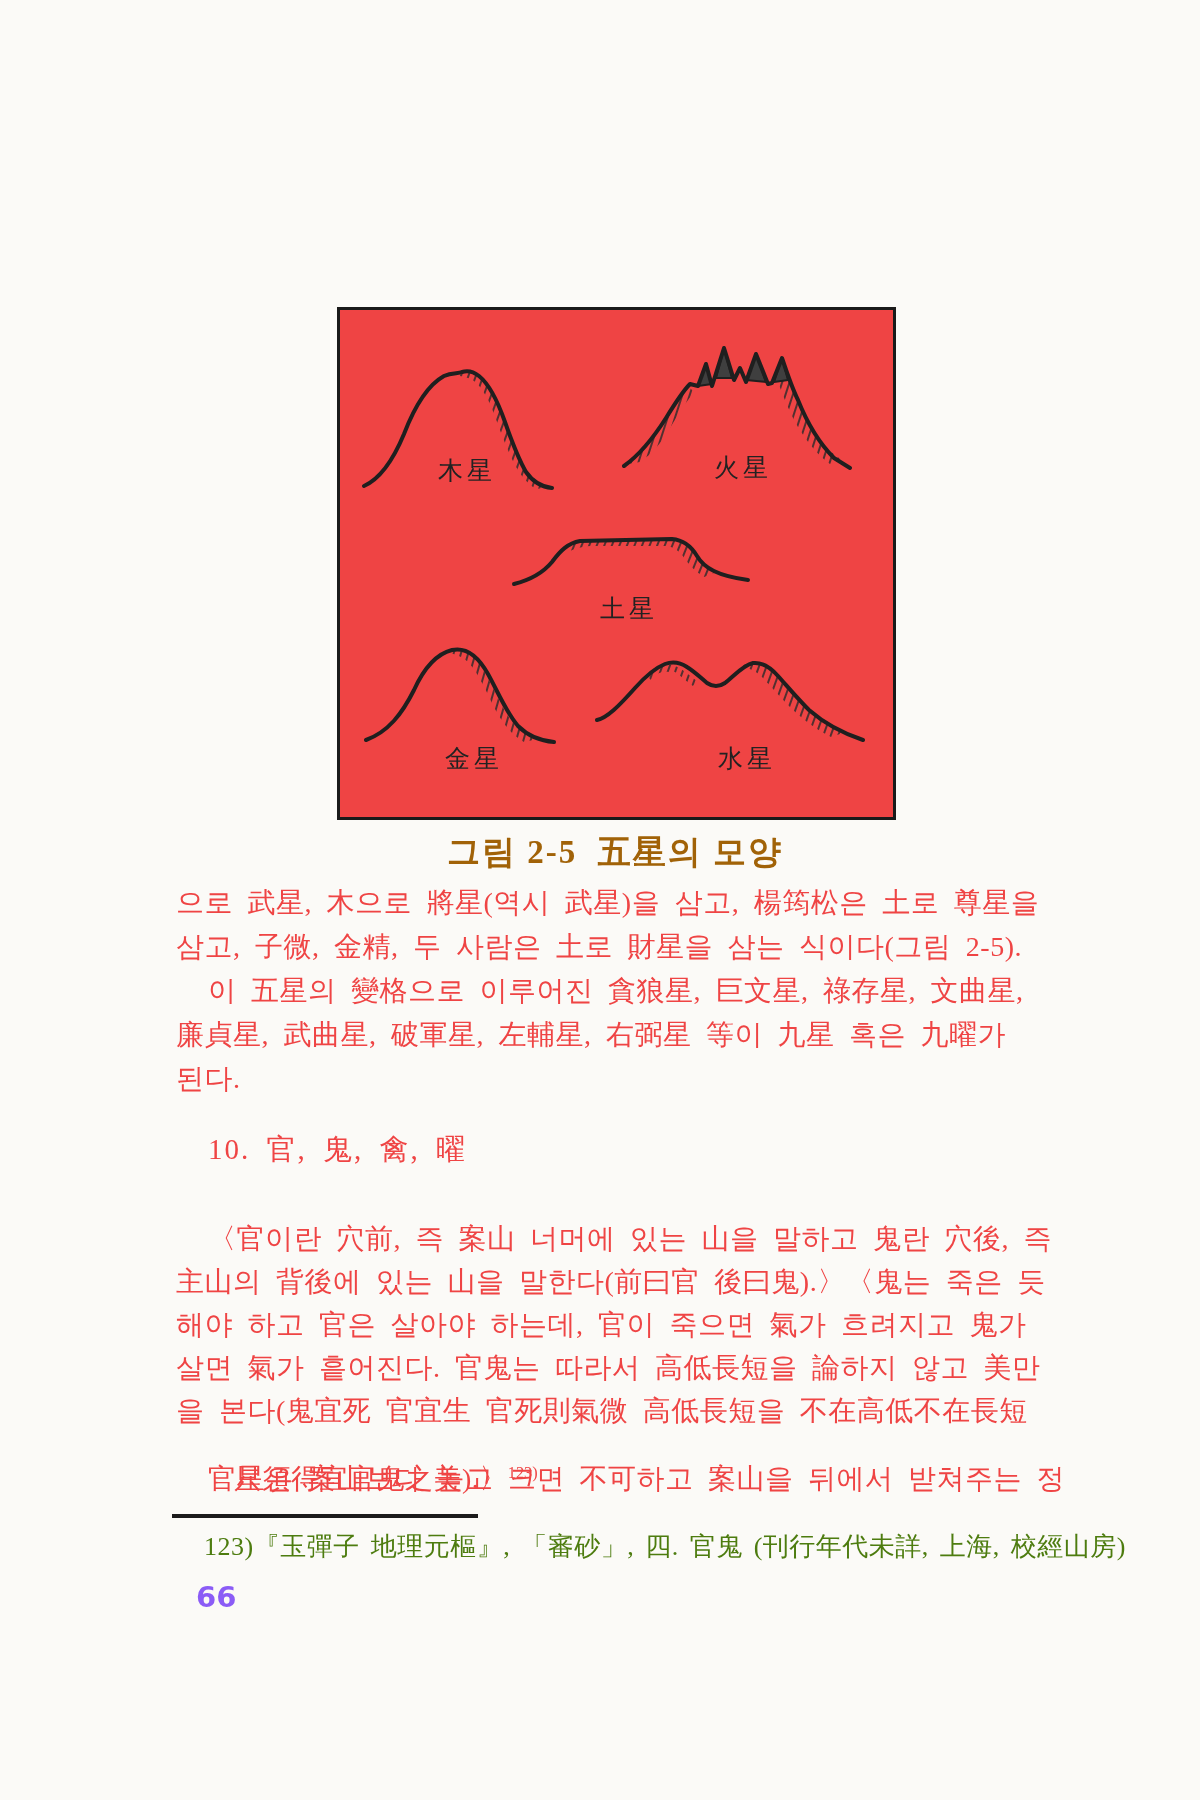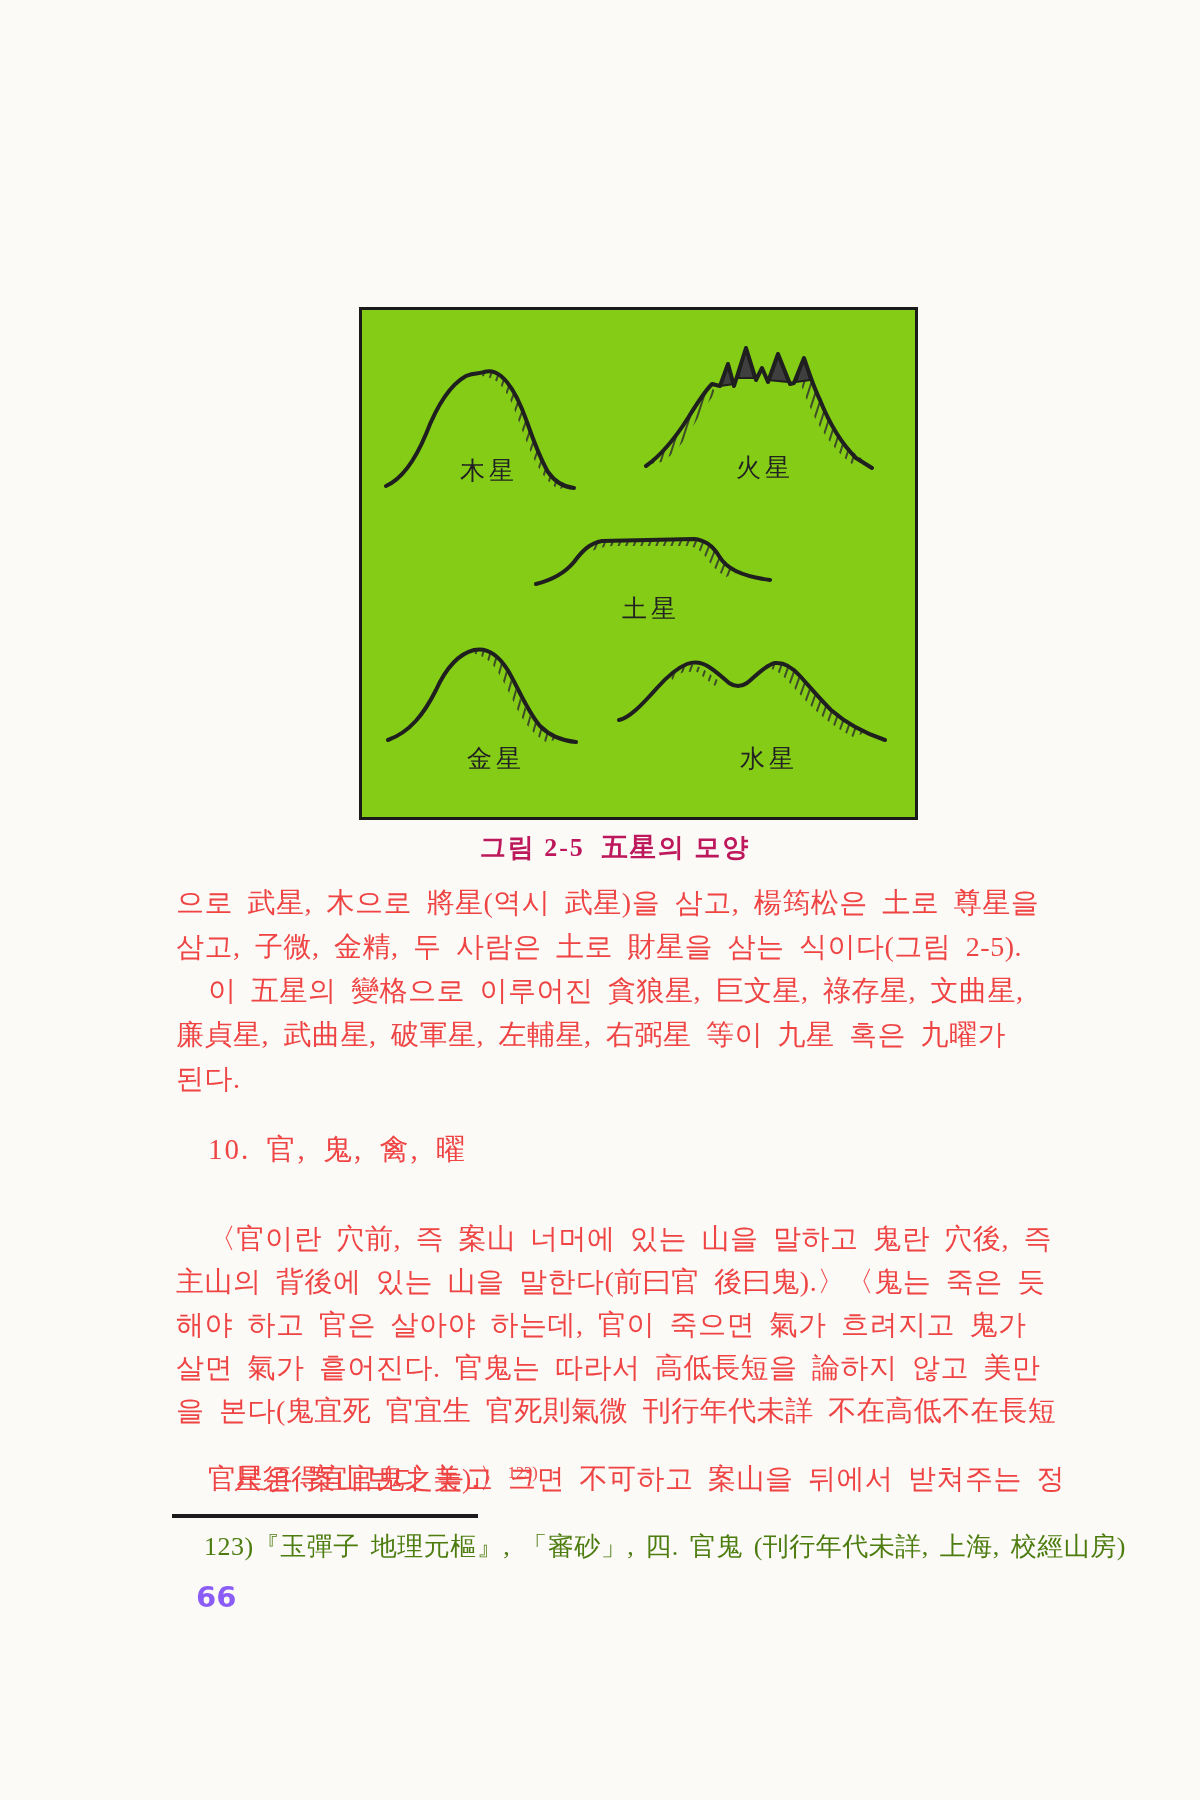--- a/index.html
+++ b/index.html
@@ -3,30 +3,30 @@
 <meta charset="utf-8">
 <style>
   html,body{margin:0;padding:0;}
   .page{
     position:relative;width:1200px;height:1800px;overflow:hidden;
     background:#fbfaf7;color:#1d1d1d;
     font-family:"Liberation Serif","DejaVu Serif",serif;
   }
   .figbox{
     position:absolute;left:337px;top:307px;width:553px;height:507px;
-    border:3px solid #1a1a1a;background:#84cc16;margin-left:22px;
+    border:3px solid #1a1a1a;background:#ef4444;
   }
   .mountain{position:absolute;}
   .mlabel{
     position:absolute;font-size:25px;letter-spacing:4px;color:#222;
     white-space:pre;
   }
   .caption{
     position:absolute;left:337px;top:830px;width:556px;text-align:center;
-    font-size:26px;font-weight:bold;letter-spacing:2px;white-space:pre;color:#be185d;
+    font-size:33px;font-weight:bold;letter-spacing:2px;white-space:pre;color:#a16207;
   }
   .line{
     position:absolute;left:176px;font-size:28px;letter-spacing:0.5px;
     word-spacing:7px;white-space:pre;color:#ef4444;
   }
   .indent{left:208px;}
   .heading{font-weight:normal;font-size:29px;letter-spacing:2px;}
   .rule{
     position:absolute;left:172px;top:1514px;width:306px;height:4px;background:#1b1b1b;
   }
@@ -134,21 +134,21 @@
   <div class="line indent" style="top:972px;">이 五星의 變格으로 이루어진 貪狼星, 巨文星, 祿存星, 文曲星,</div>
   <div class="line" style="top:1016px;">廉貞星, 武曲星, 破軍星, 左輔星, 右弼星 等이 九星 혹은 九曜가</div>
   <div class="line" style="top:1060px;">된다.</div>
 
   <div class="line heading indent" style="top:1130px;">10. 官, 鬼, 禽, 曜</div>
 
   <div class="line" style="top:1263px;">主山의 背後에 있는 山을 말한다(前曰官 後曰鬼).〉〈鬼는 죽은 듯</div>
   <div class="line indent" style="top:1220px;">〈官이란 穴前, 즉 案山 너머에 있는 山을 말하고 鬼란 穴後, 즉</div>
   <div class="line" style="top:1306px;">해야 하고 官은 살아야 하는데, 官이 죽으면 氣가 흐려지고 鬼가</div>
   <div class="line" style="top:1349px;">살면 氣가 흩어진다. 官鬼는 따라서 高低長短을 論하지 않고 美만</div>
-  <div class="line" style="top:1392px;">을 본다(鬼宜死 官宜生 官死則氣微 刊行年代未詳 不在高低不在長短</div>
+  <div class="line" style="top:1392px;">을 본다(鬼宜死 官宜生 官死則氣微 高低長短을 不在高低不在長短</div>
   <div class="line" style="top:1428px;">
     <span>只須得宜官鬼之美).〉</span><sup class="fnref">123)</sup>
   </div>
 
   <div class="line indent" style="top:1460px;">官星은 案山보다 높고 크면 不可하고 案山을 뒤에서 받쳐주는 정</div>
 
   <div class="rule"></div>
   <div class="footnote">123)『玉彈子 地理元樞』, 「審砂」, 四. 官鬼 (刊行年代未詳, 上海, 校經山房)</div>
 
   <div class="pagenum">66</div>

